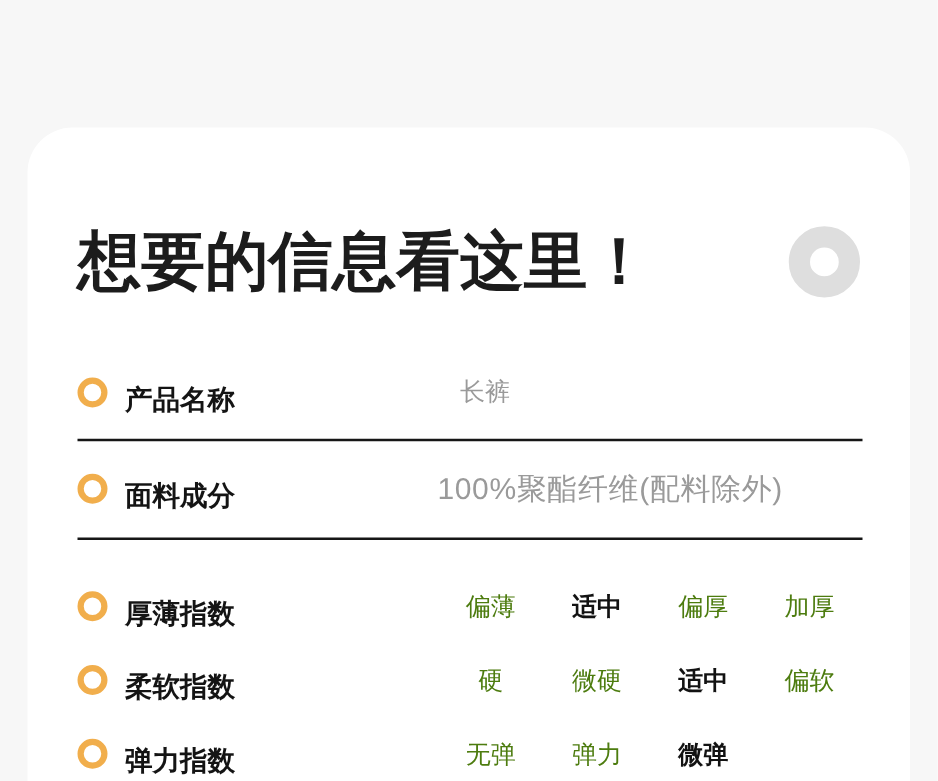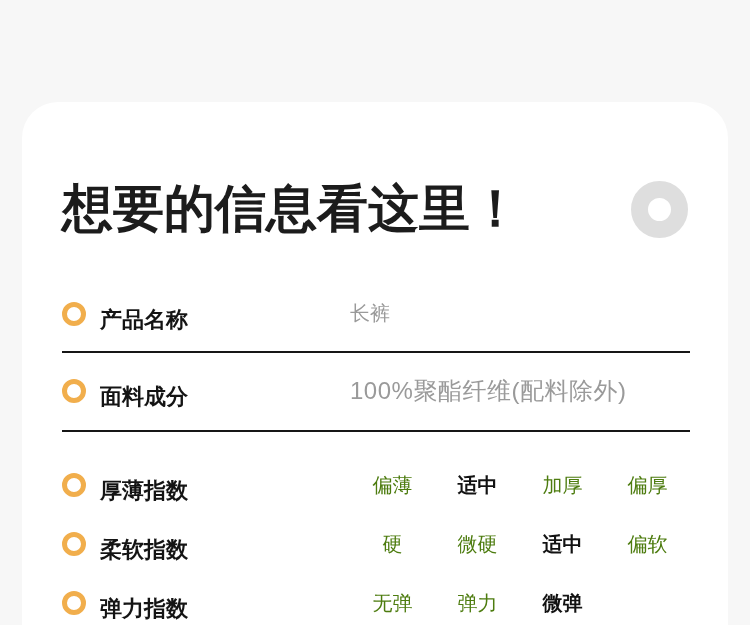--- a/index.html
+++ b/index.html
@@ -84,20 +84,21 @@
     font-size: 22px;
     font-weight: 700;
     color: #141414;
     white-space: nowrap;
     margin-top: 12px;
   }
   .value {
     font-size: 20px;
     color: #9a9a9a;
     white-space: nowrap;
+    margin-left: 18px;
   }
   .value-lg {
     font-size: 24px;
     color: #9a9a9a;
     letter-spacing: 0.5px;
     white-space: nowrap;
   }
   .options {
     flex: 1;
     display: grid;
@@ -145,22 +146,22 @@
     <div class="index-group">
 
       <div class="row index-row">
         <div class="label-zone">
           <span class="bullet-ring"></span>
           <span class="label-text">厚薄指数</span>
         </div>
         <div class="options">
           <span class="option">偏薄</span>
           <span class="option sel">适中</span>
+          <span class="option">偏厚</span>
           <span class="option">加厚</span>
-          <span class="option">偏厚</span>
         </div>
       </div>
 
       <div class="row index-row">
         <div class="label-zone">
           <span class="bullet-ring"></span>
           <span class="label-text">柔软指数</span>
         </div>
         <div class="options">
           <span class="option">硬</span>

